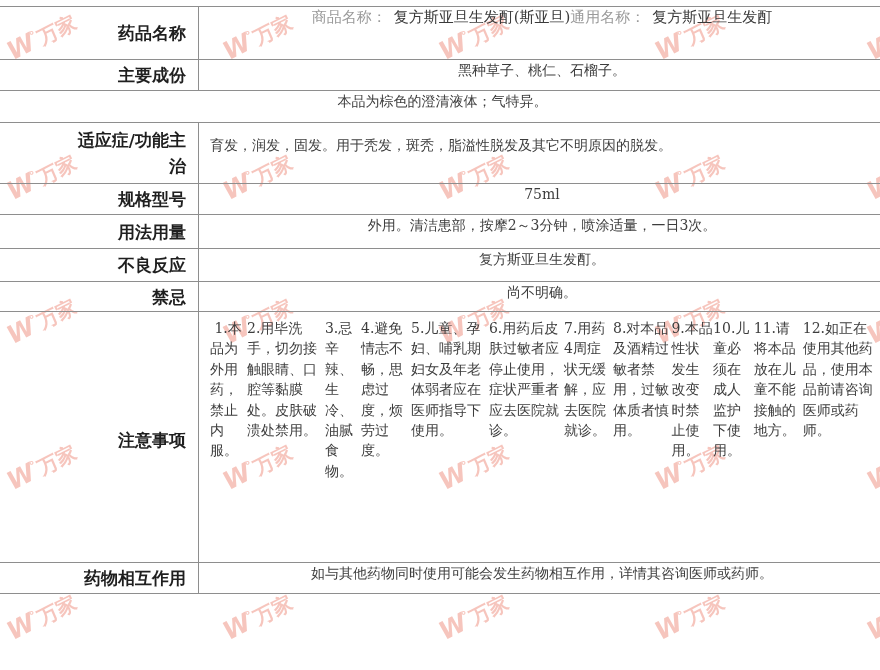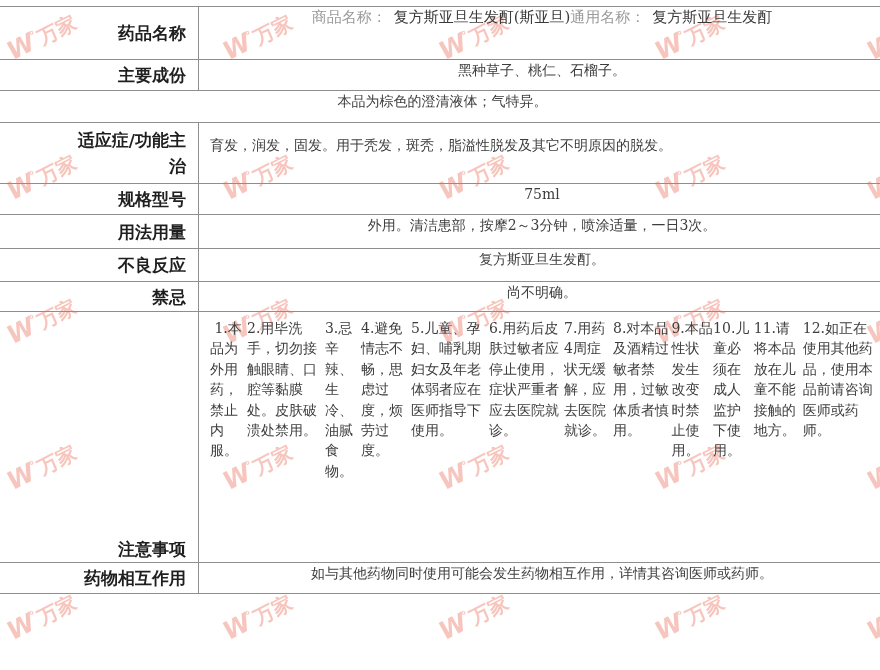--- a/index.html
+++ b/index.html
@@ -28,21 +28,21 @@
   .rh8{height:251px;} .rh9{height:31px;}
   .label-cell{
     width:199px;box-sizing:border-box;border-right:1px solid #8e8e8e;
     display:flex;align-items:center;justify-content:flex-end;
     padding-right:12px;flex:none;
   }
   .lbl{
     display:inline-block;max-width:124px;text-align:right;
     font-weight:bold;font-size:17px;line-height:26px;color:#1f1f1f;
   }
-  .label-top .label-cell{align-items:flex-end;padding-top:6px;}
+  .label-top .label-cell{align-items:center;padding-top:6px;}
   .content-cell{
     flex:1;display:flex;justify-content:center;
     padding-left:11px;padding-right:6px;box-sizing:border-box;
     font-size:14px;color:#3d3d3d;line-height:20px;
   }
   .content-top .content-cell{justify-content:flex-start;padding-top:12px;}
   .notes-row .content-cell{justify-content:flex-start;padding-top:6px;}
   .pair-line{line-height:21.5px;font-size:15px;}
   .pair-key{color:#9a9a9a;margin-right:7px;}
   .pair-value{color:#3a3a3a;}

